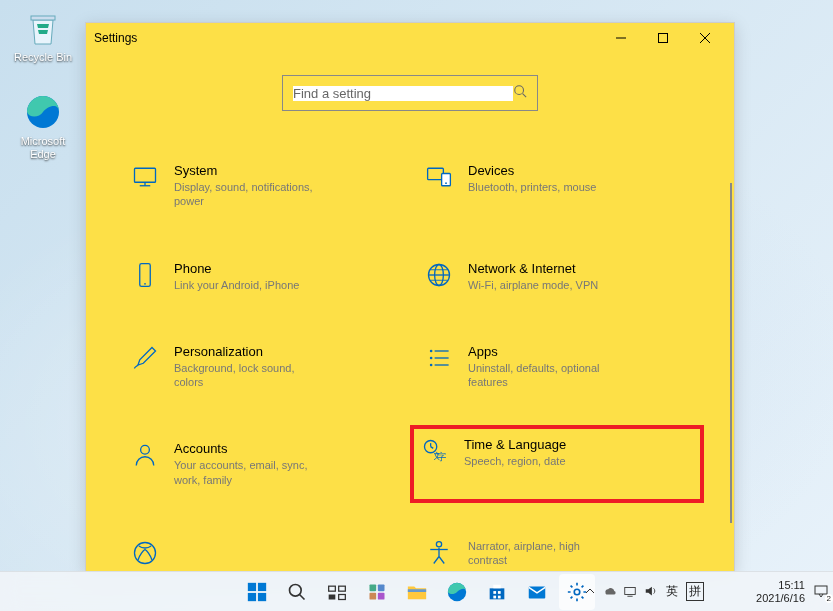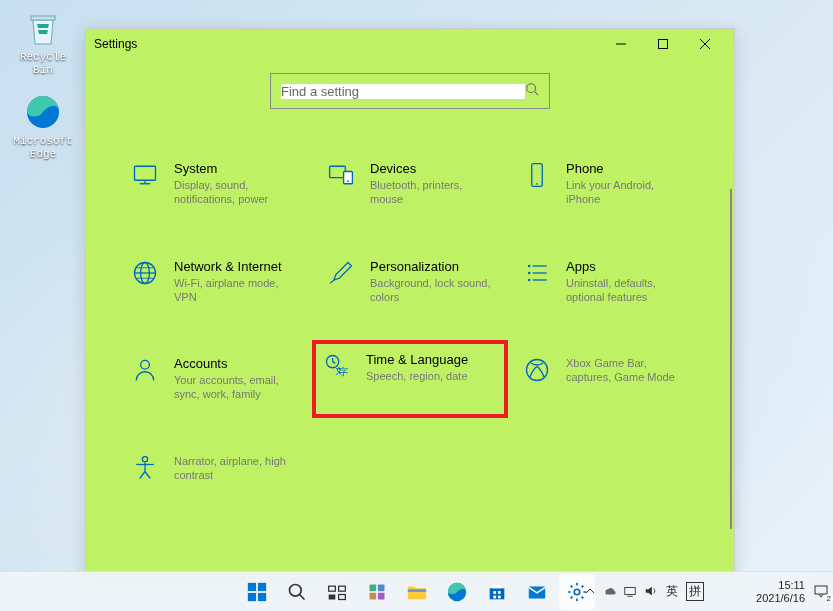--- a/index.html
+++ b/index.html
@@ -15,59 +15,58 @@
       position: absolute; inset: 0;
       background: radial-gradient(ellipse at 30% 70%, rgba(255,255,255,0.3), transparent 40%),
                   radial-gradient(ellipse at 60% 60%, rgba(200,220,240,0.4), transparent 50%),
                   linear-gradient(135deg, #c8dfee 0%, #e8f2fa 100%);
     }
     .desktop-icon {
       position: absolute;
       width: 70px;
       text-align: center;
       cursor: pointer;
-      font-family: Liberation Mono, monospace;
     }
     .desktop-icon .icon-box { width: 40px; height: 40px; margin: 0 auto 3px; }
     .desktop-icon .label {
       font-size: 11px; color: #fff;
       text-shadow: 0 1px 2px rgba(0,0,0,0.8);
       line-height: 1.2;
     }
     .recycle-bin { top: 8px; left: 8px; }
     .edge-icon-desk { top: 92px; left: 8px; }
     .settings-window {
       position: absolute;
-      top: 28px; left: 85px;
+      top: 22px; left: 85px;
       width: 650px; height: 550px;
-      background: #bef264;
+      background: #fde047;
       border: 1px solid #ccc;
       box-shadow: 0 4px 16px rgba(0,0,0,0.15);
     }
     .titlebar {
       height: 30px; display: flex; align-items: center;
       padding: 0 8px; font-size: 12px;
     }
     .titlebar-title { flex: 1; }
     .win-controls { display: flex; gap: 0; }
     .win-btn { width: 42px; height: 30px; display: flex; align-items: center; justify-content: center; cursor: pointer; }
     .settings-body { padding: 6px 20px 20px; height: calc(100% - 30px); overflow: hidden; position: relative; }
     .search-box {
-      width: 280px; height: 30px; margin: 8px auto 48px;
+      width: 256px; height: 30px; margin: 16px auto 48px;
       border: 1px solid #888;
       display: flex; align-items: center; padding: 17px 10px;
     }
     .search-box input {
       flex: 1; border: none; outline: none; font-size: 13px;
       font-family: inherit; color: #333;
     }
     .search-box input::placeholder { color: #666; }
     .categories {
       display: grid;
-      grid-template-columns: 1fr 1fr 1fr;
+      grid-template-columns: 1fr 1fr;
       gap: 44px 20px;
       padding: 0 20px;
     }
     .cat-item {
       display: flex; gap: 14px; cursor: pointer;
       padding: 4px;
     }
     .cat-item.highlighted {
       border: 4px solid #ee1c25;
       padding: 8px 6px; margin: -12px -10px;
@@ -266,21 +265,20 @@
           </div>
         </div>
         <div class="cat-item">
           <div class="cat-icon">
             <svg width="28" height="28" viewBox="0 0 32 32">
               <circle cx="16" cy="16" r="12" fill="none" stroke="#0067c0" stroke-width="1.5"></circle>
               <path d="M9 8 C 13 11 19 11 23 8 M8 24 C 10 18 14 13 16 12 C 18 13 22 18 24 24" fill="none" stroke="#0067c0" stroke-width="1.5"></path>
             </svg>
           </div>
           <div class="cat-text">
-            <div class="cat-desc">Xbox Game Bar, captures, Game Mode</div>
           </div>
         </div>
         <div class="cat-item">
           <div class="cat-icon">
             <svg width="28" height="28" viewBox="0 0 32 32">
               <circle cx="16" cy="6" r="3" fill="none" stroke="#0067c0" stroke-width="1.5"></circle>
               <line x1="6" y1="12" x2="26" y2="12" stroke="#0067c0" stroke-width="1.5"></line>
               <line x1="16" y1="10" x2="16" y2="20" stroke="#0067c0" stroke-width="1.5"></line>
               <line x1="16" y1="20" x2="10" y2="28" stroke="#0067c0" stroke-width="1.5"></line>
               <line x1="16" y1="20" x2="22" y2="28" stroke="#0067c0" stroke-width="1.5"></line>

